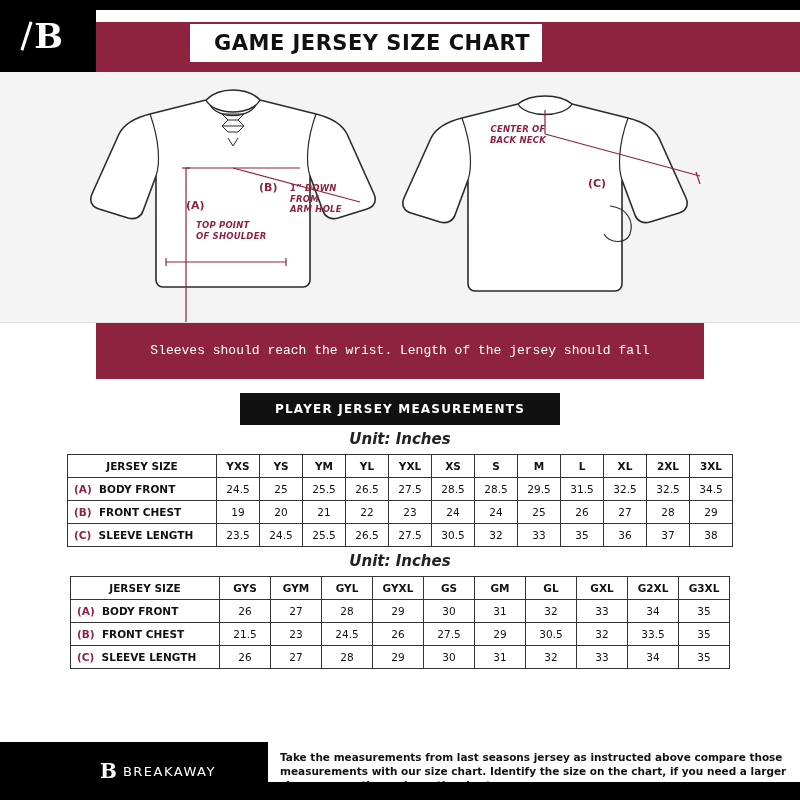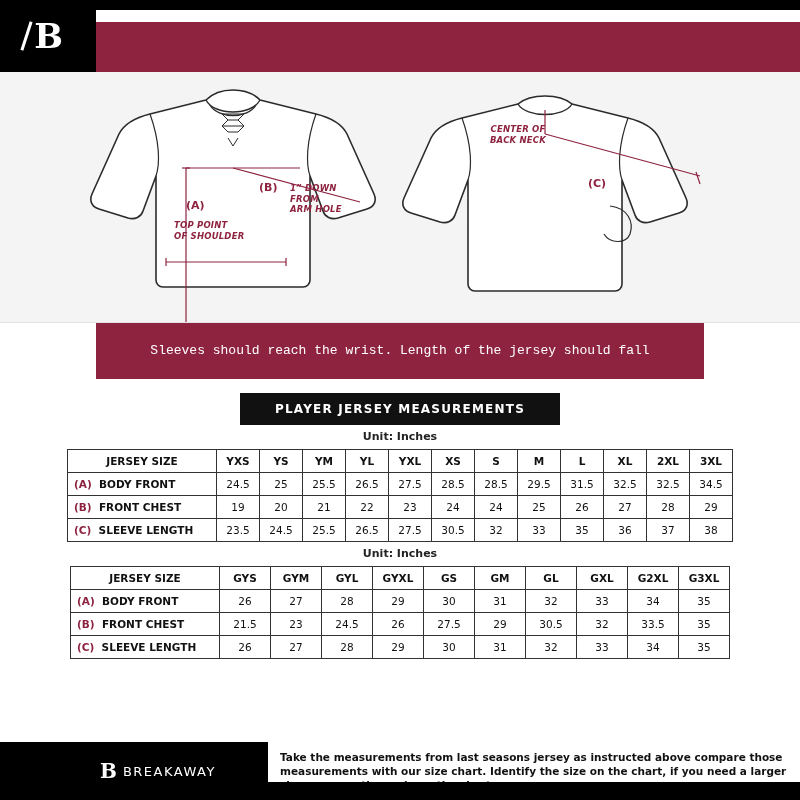--- a/index.html
+++ b/index.html
@@ -94,21 +94,21 @@
   .sec-head{
     margin:14px auto 0;
     width:320px;height:32px;background:#111;color:#fff;
     display:flex;align-items:center;justify-content:center;
   }
   .sec-head span{
     font-size:12px;font-weight:700;letter-spacing:1.2px;
     font-family:"DejaVu Sans",sans-serif;
   }
   .unit{
-    text-align:center;font-size:11px;font-weight:700;
+    text-align:center;font-size:15px;font-weight:700;font-style:italic;
     color:#222;margin:5px 0 6px;font-family:"DejaVu Sans",sans-serif;
   }
   
   .tbl-wrap{display:flex;justify-content:center;}
   table{
     border-collapse:collapse;
     font-family:"DejaVu Sans",sans-serif;
   }
   table td, table th{
     border:1px solid #333;
@@ -171,20 +171,23 @@
 
   <div class="top-band">
     <div class="black-strip"></div>
     <div class="maroon-body"></div>
     <div class="black-left"></div>
     <div class="logo-box">
       <div class="logo-mark">
         <span class="slash"></span>
         <span>B</span>
       </div>
+    </div>
+    <div class="title-plate">
+      <h1>GAME JERSEY SIZE CHART</h1>
     </div>
   </div>
 
   <div class="diagram">
     <svg width="800" height="250" viewBox="0 0 800 250">
 
       <g fill="#ffffff" stroke="#2b2b2b" stroke-width="1.6" stroke-linejoin="round">
         <path d="M233 18
                  C 222 18, 212 22, 206 28
                  L 150 42
@@ -280,21 +283,21 @@
 
       <g stroke="#8e2340" stroke-width="1.2" fill="none">
         <path d="M545 38 L 545 62"></path>
         <path d="M545 62 L 700 104"></path>
         <path d="M696 100 L 700 112"></path>
       </g>
     </svg>
 
     <div class="lbl" style="left:472px;top:44px;text-align:center;width:92px;margin-top:8px;">CENTER OF<br>BACK NECK</div>
     <div class="lbl" style="left:290px;top:111px;width:70px;">1” DOWN<br>FROM<br>ARM HOLE</div>
-    <div class="lbl" style="left:174px;top:148px;width:90px;">TOP POINT<br>OF SHOULDER</div>
+    <div class="lbl" style="left:196px;top:148px;width:90px;">TOP POINT<br>OF SHOULDER</div>
     <div class="tag" style="left:186px;top:127px;">(A)</div>
     <div class="tag" style="left:259px;top:109px;">(B)</div>
     <div class="tag" style="left:588px;top:105px;">(C)</div>
   </div>
 
   <div class="note-wrap">
     <div class="note-band">
       <p>
         <span>Sleeves should reach the wrist. Length of the jersey should fall</span><br>
       </p>

